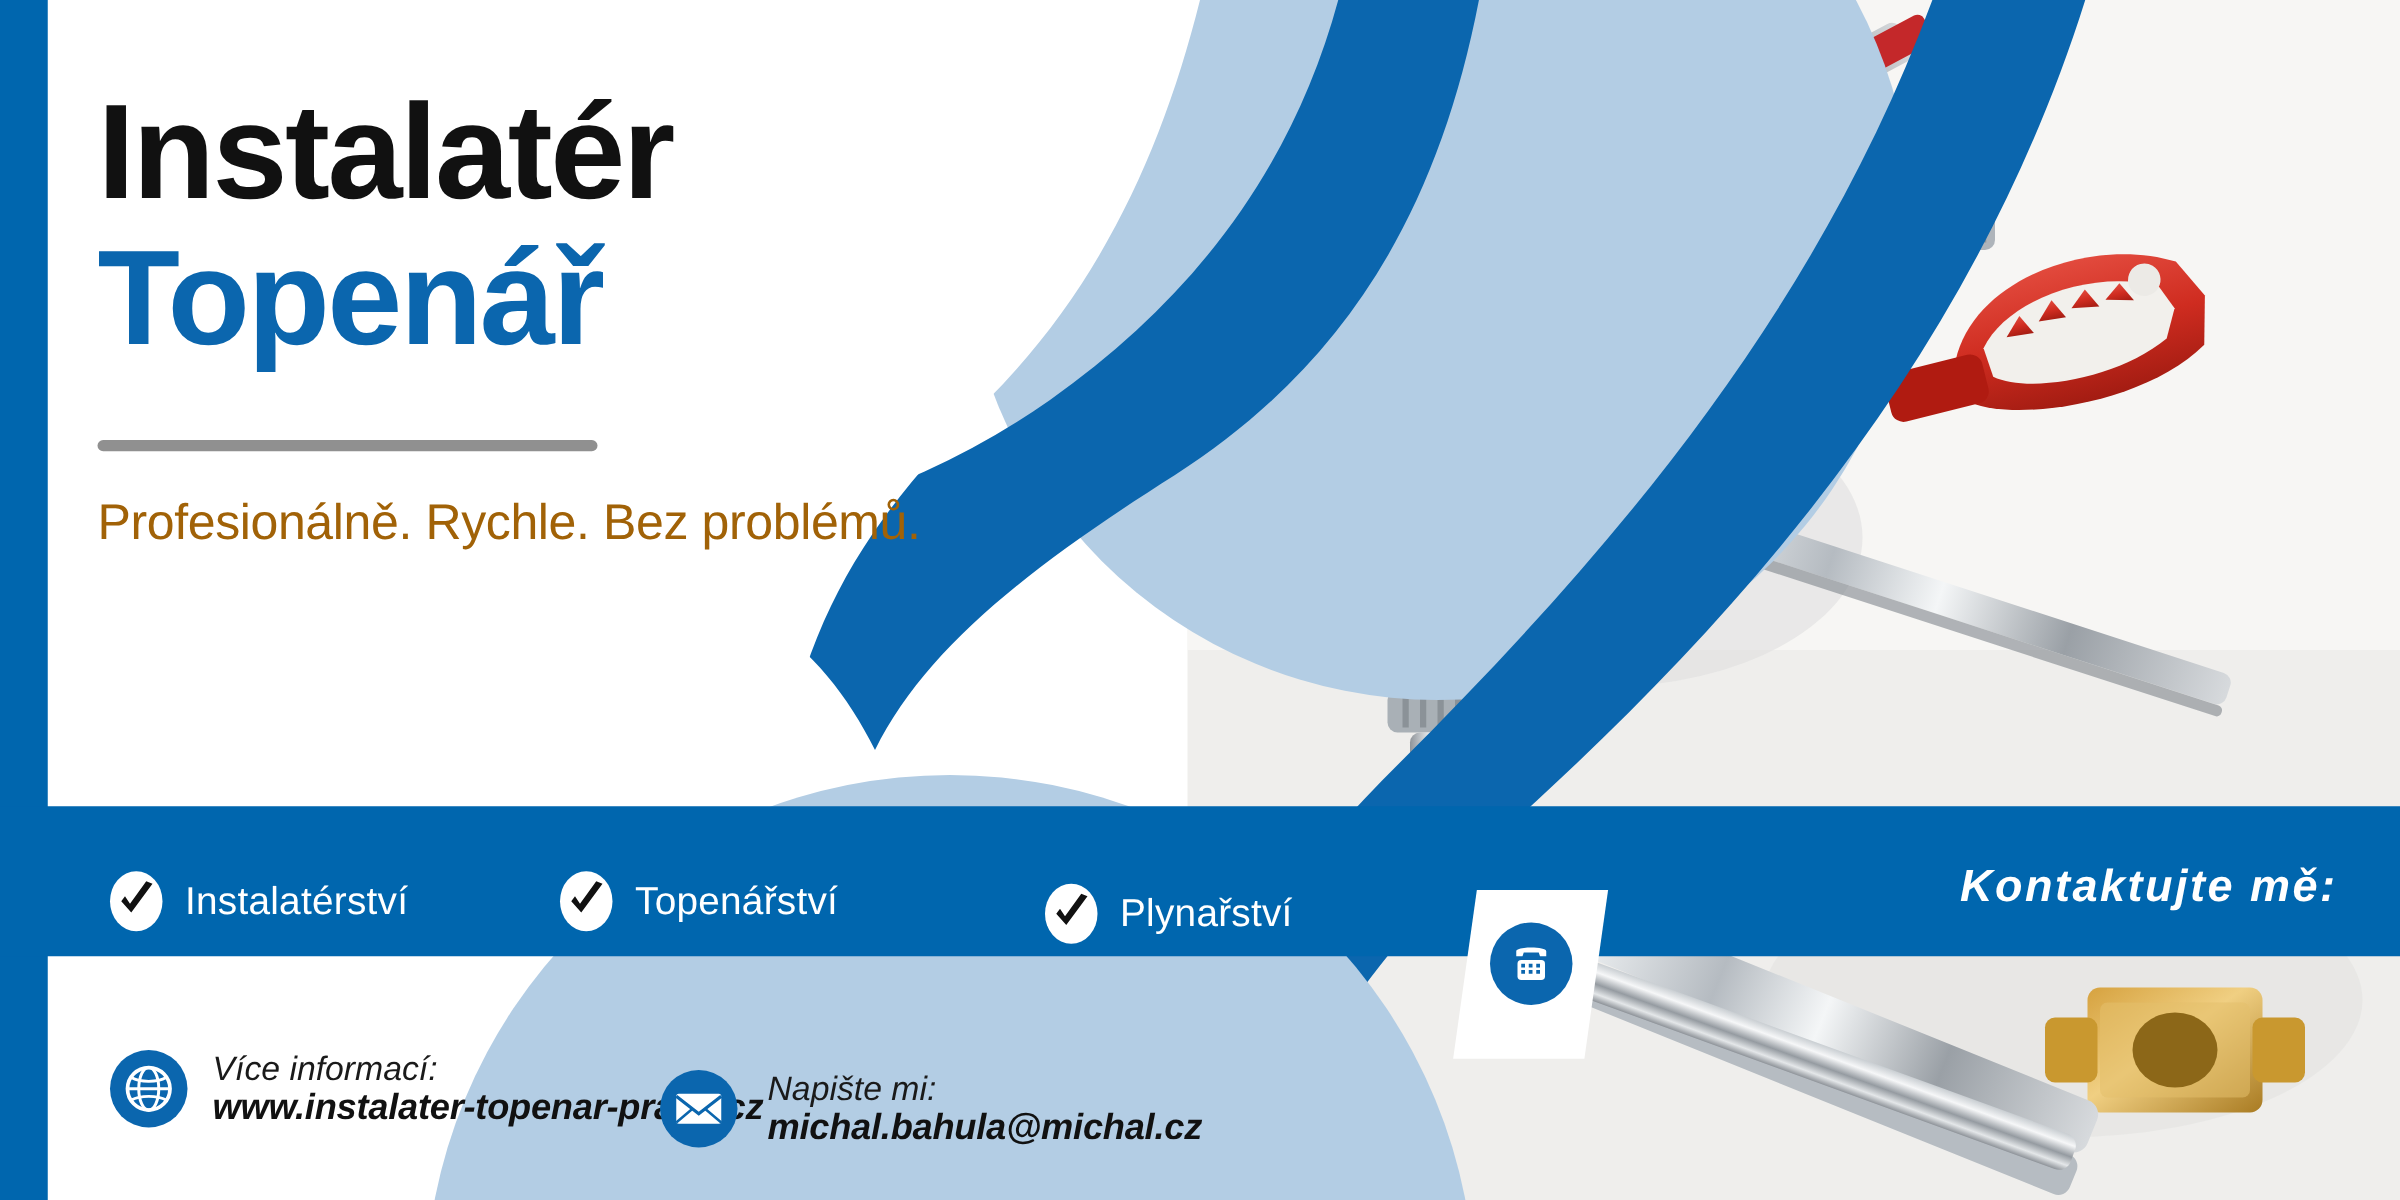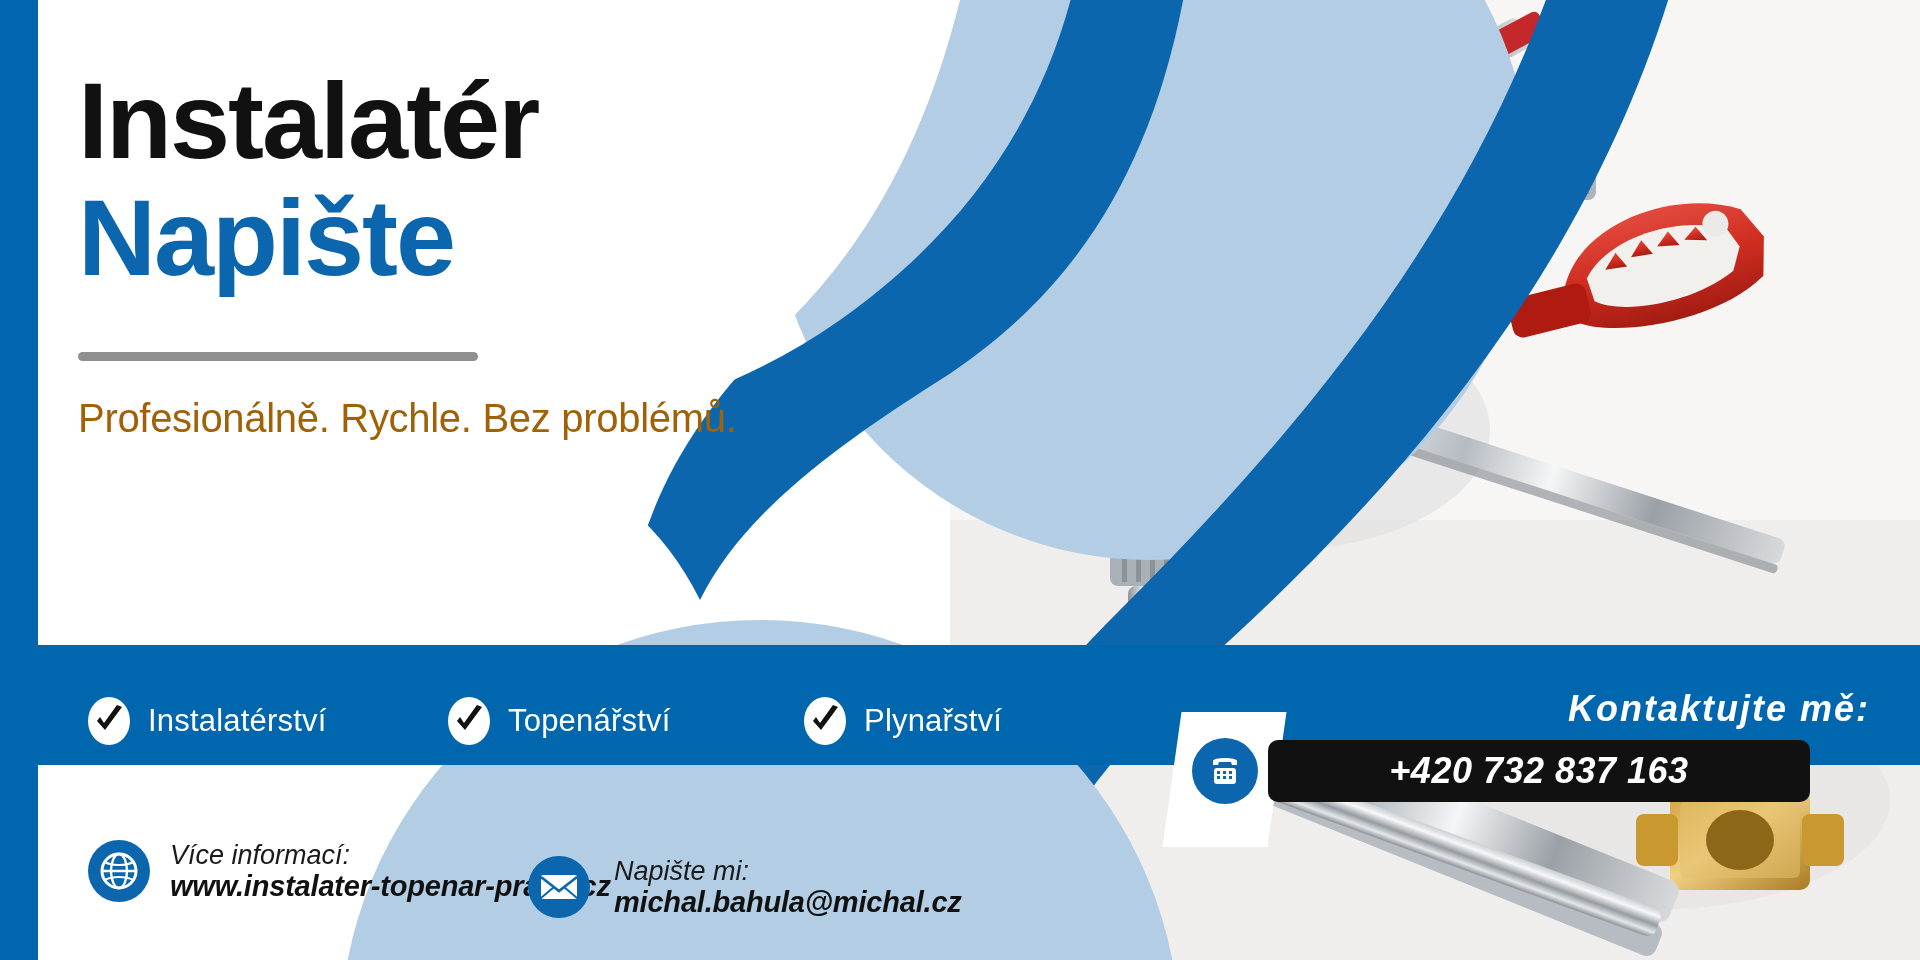--- a/index.html
+++ b/index.html
@@ -58,21 +58,21 @@
   .service .tick{
     width:42px;height:48px;border-radius:50%;background:#ffffff;
     display:flex;align-items:center;justify-content:center;flex:0 0 auto;
   }
   .service .tick svg{display:block;}
   .service .lbl{
     font-size:31px;color:#ffffff;font-weight:400;white-space:nowrap;letter-spacing:0.2px;
   }
   #svc0{left:88px;}
   #svc1{left:448px;}
-  #svc2{left:804px;}
+  #svc2{left:836px;margin-top:10px;}
 
   
   .kontakt-label{
     position:absolute;left:1568px;top:688px;
     font-size:36px;color:#ffffff;font-style:italic;font-weight:bold;
     letter-spacing:2px;white-space:nowrap;
   }
   .phone-card{
     position:absolute;left:1172px;top:712px;width:105px;height:135px;
     background:#ffffff;
@@ -259,21 +259,21 @@
 
   <svg class="shape-svg" viewBox="0 0 1920 960" style="z-index:2;">
     <path d="M0 0 H 960 C 930 120, 880 230, 790 320 C 700 410, 640 490, 620 645 L 0 645 Z" fill="#ffffff"></path>
     <rect x="0" y="0" width="38" height="960" fill="#0066ae"></rect>
   </svg>
 
   <div class="left-rail" style="z-index:3;"></div>
 
   <div class="headline" style="z-index:5;">
     <div class="l1">Instalatér</div>
-    <div class="l2">Napište</div>
+    <div class="l2">Topenář</div>
   </div>
   <div class="rule" style="z-index:5;"></div>
   <div class="tagline" style="z-index:5;">Profesionálně. Rychle. Bez problémů.</div>
 
   <div class="services-bar" style="z-index:6;">
     <div class="service" id="svc0">
       <span class="tick">
         <svg width="34" height="34" viewBox="0 0 34 34">
             <path d="M5 17 L13 26 L30 3 L25 1 L12 19 L8 13 Z" fill="#111111"></path>
           </svg>
@@ -307,23 +307,20 @@
       <g fill="#0b66ae">
         <rect x="11" y="19" width="3" height="3"></rect>
           <rect x="17" y="19" width="3" height="3"></rect>
           <rect x="23" y="19" width="3" height="3"></rect>
         <rect x="11" y="24" width="3" height="3"></rect>
           <rect x="17" y="24" width="3" height="3"></rect>
           <rect x="23" y="24" width="3" height="3"></rect>
       </g>
     </svg>
   </div>
-  <div class="phone-pill" style="z-index:9;">
-    <span class="num">+420 732 837 163</span>
-  </div>
 
   <svg class="shape-svg" viewBox="0 0 1920 960" style="z-index:4;">
     <circle cx="760" cy="1040" r="420" fill="#b3cde4"></circle>
   </svg>
 
   <div class="bottom-row" style="z-index:10;">
     <div class="contact-item" id="c-web">
       <span class="ico">
         <svg width="40" height="40" viewBox="0 0 40 40">
           <circle cx="20" cy="20" r="17" fill="none" stroke="#ffffff" stroke-width="3"></circle>

